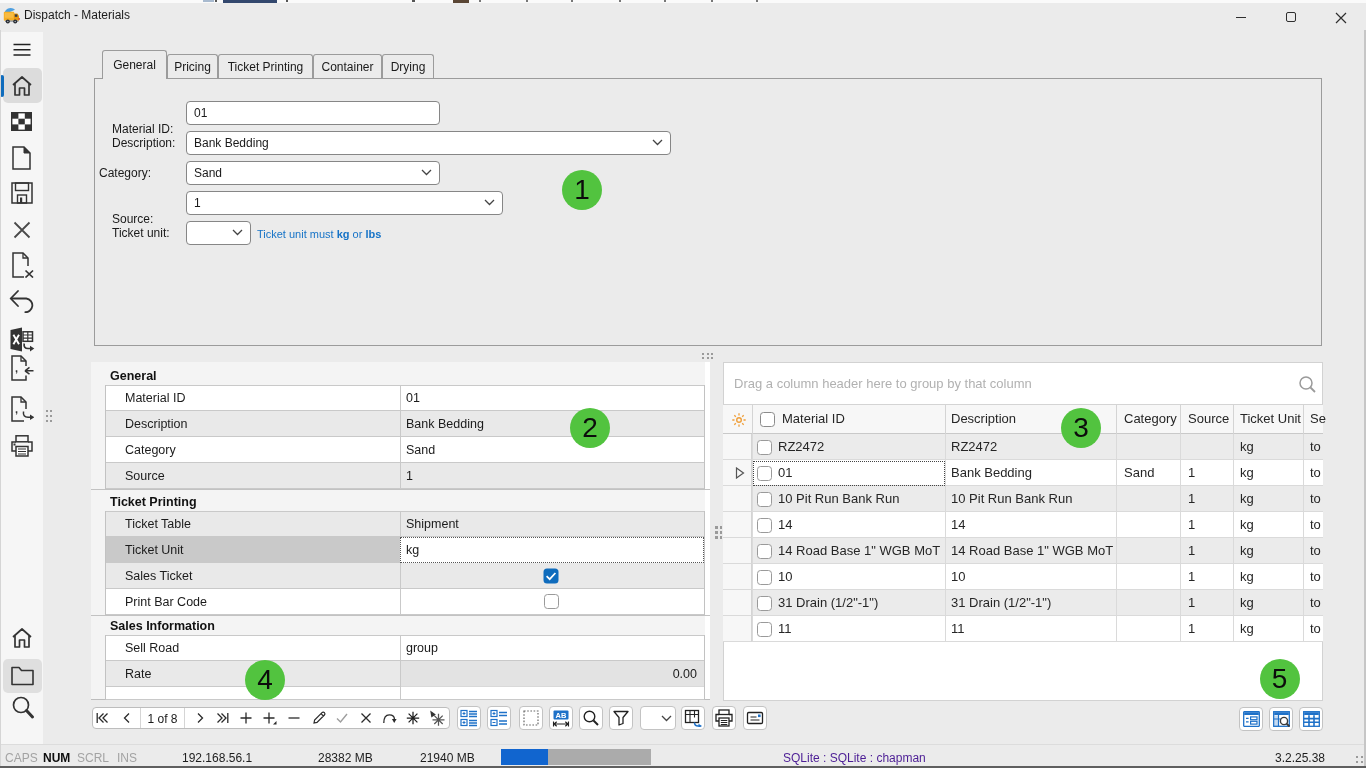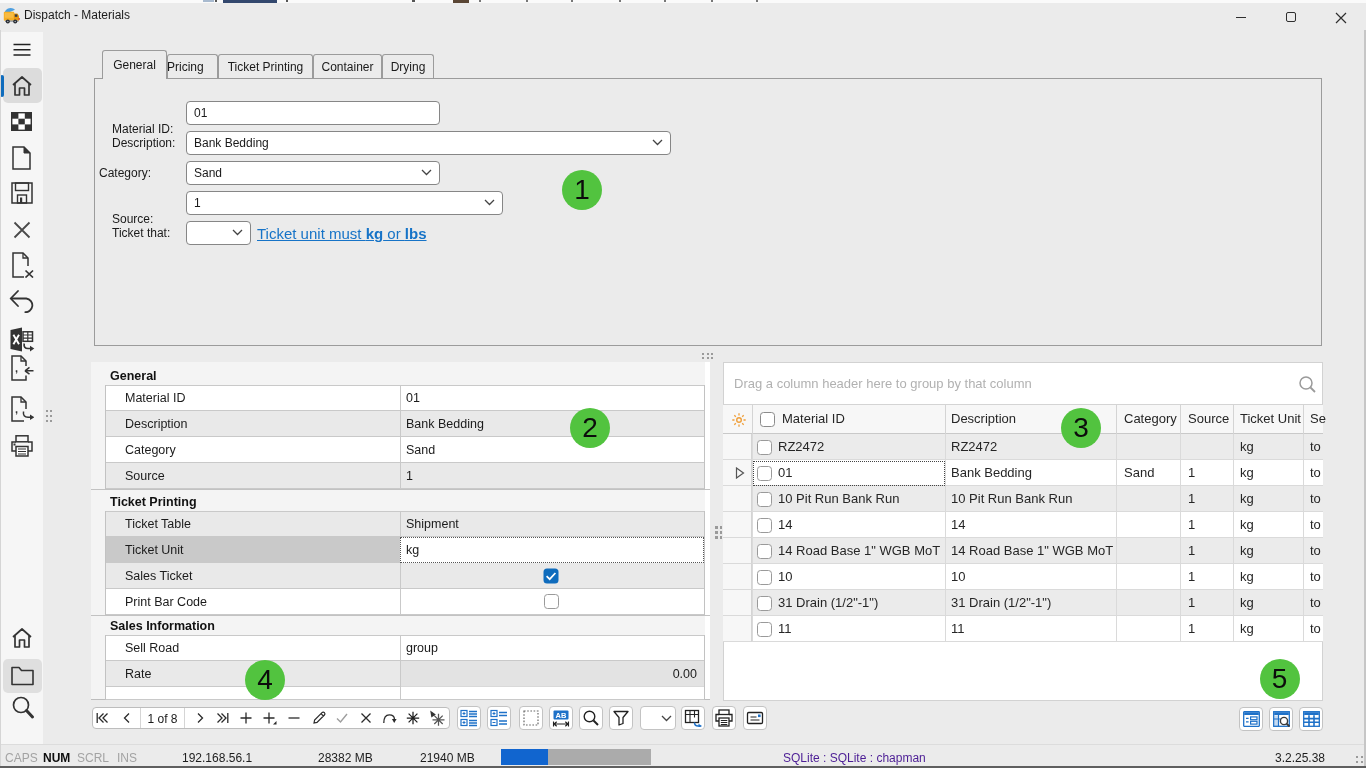--- a/index.html
+++ b/index.html
@@ -135,21 +135,21 @@
 <svg class="a" style="left:11px;top:666px" width="23" height="20" viewBox="0 0 23 20">
 <path d="M1 18.5 V1.5 H8 L10.5 4.5 H22 V18.5 Z" fill="none" stroke="#333" stroke-width="1.6" stroke-linejoin="round"></path>
   </svg>
 <svg class="a" style="left:11px;top:696px" width="24" height="26" viewBox="0 0 24 26">
 <circle cx="10" cy="9" r="7.5" fill="none" stroke="#333" stroke-width="1.7"></circle>
 <path d="M15.5 14.5 L21.5 21" stroke="#333" stroke-width="3" stroke-linecap="round"></path>
   </svg>
 
 <div class="a" style="left:94px;top:78px;width:1228px;height:268px;border:1px solid #9b9b9b"></div>
 <div class="a" style="left:167px;top:54px;width:51px;height:24px;background:#ebebeb;border:1px solid #9b9b9b;border-bottom:none;border-radius:3px 3px 0 0"></div>
-<div class="t" style="left:167px;top:60px;width:36px;text-align:center">Pricing</div>
+<div class="t" style="left:167px;top:60px;width:51px;text-align:center">Pricing</div>
 <div class="a" style="left:218px;top:54px;width:95px;height:24px;background:#ebebeb;border:1px solid #9b9b9b;border-bottom:none;border-radius:3px 3px 0 0"></div>
 <div class="t" style="left:218px;top:60px;width:95px;text-align:center">Ticket Printing</div>
 <div class="a" style="left:313px;top:54px;width:69px;height:24px;background:#ebebeb;border:1px solid #9b9b9b;border-bottom:none;border-radius:3px 3px 0 0"></div>
 <div class="t" style="left:313px;top:60px;width:69px;text-align:center">Container</div>
 <div class="a" style="left:382px;top:54px;width:52px;height:24px;background:#ebebeb;border:1px solid #9b9b9b;border-bottom:none;border-radius:3px 3px 0 0"></div>
 <div class="t" style="left:382px;top:60px;width:52px;text-align:center">Drying</div>
 <div class="a" style="left:102px;top:50px;width:65px;height:29px;background:#ebebeb;border:1px solid #9b9b9b;border-bottom:none;border-radius:3px 3px 0 0"></div>
 <div class="t" style="left:102px;top:58px;width:65px;text-align:center">General</div>
 
 <div class="t" style="left:112px;top:122px">Material ID:</div>
@@ -162,26 +162,26 @@
 <div class="t" style="left:99px;top:166px">Category:</div>
 <div class="inp" style="left:186px;top:161px;width:254px">Sand</div>
 <svg class="a" style="left:421px;top:169px" width="11" height="7" viewBox="0 0 11 7">
     <path d="M1 1 L5.5 5.5 L10 1" fill="none" stroke="#444" stroke-width="1.3"></path>
   </svg>
 <div class="t" style="left:112px;top:212px">Source:</div>
 <div class="inp" style="left:186px;top:191px;width:317px">1</div>
 <svg class="a" style="left:484px;top:199px" width="11" height="7" viewBox="0 0 11 7">
     <path d="M1 1 L5.5 5.5 L10 1" fill="none" stroke="#444" stroke-width="1.3"></path>
   </svg>
-<div class="t" style="left:112px;top:226px">Ticket that:</div>
+<div class="t" style="left:112px;top:226px">Ticket unit:</div>
 <div class="inp" style="left:186px;top:221px;width:65px"></div>
 <svg class="a" style="left:232px;top:229px" width="11" height="7" viewBox="0 0 11 7">
     <path d="M1 1 L5.5 5.5 L10 1" fill="none" stroke="#444" stroke-width="1.3"></path>
   </svg>
-<div class="t" style="left:257px;top:227px;font-size:15px;color:#1673c7;text-decoration:underline">Ticket unit must <b>kg</b> or <b>lbs</b></div>
+<div class="t" style="left:257px;top:227px;font-size:11px;color:#1673c7;">Ticket unit must <b>kg</b> or <b>lbs</b></div>
 <div class="a" style="left:702px;top:352.5px;width:2px;height:2px;background:#9a9a9a"></div>
 <div class="a" style="left:706.5px;top:352.5px;width:2px;height:2px;background:#9a9a9a"></div>
 <div class="a" style="left:711px;top:352.5px;width:2px;height:2px;background:#9a9a9a"></div>
 <div class="a" style="left:702px;top:357px;width:2px;height:2px;background:#9a9a9a"></div>
 <div class="a" style="left:706.5px;top:357px;width:2px;height:2px;background:#9a9a9a"></div>
 <div class="a" style="left:711px;top:357px;width:2px;height:2px;background:#9a9a9a"></div>
 <div class="a" style="left:91px;top:362px;width:619px;height:338px;background:#f4f4f4;border-bottom:1px solid #bdbdbd"></div>
 <div class="a" style="left:704.5px;top:362px;width:5.5px;height:337px;background:#fff"></div>
 <div class="a" style="left:104.5px;top:385px;width:599.5px;height:26px;background:#fff;border-top:1px solid #c9c9c9;border-bottom:1px solid #c9c9c9"></div>
 <div class="pl" style="left:125px;top:385px">Material ID</div>

